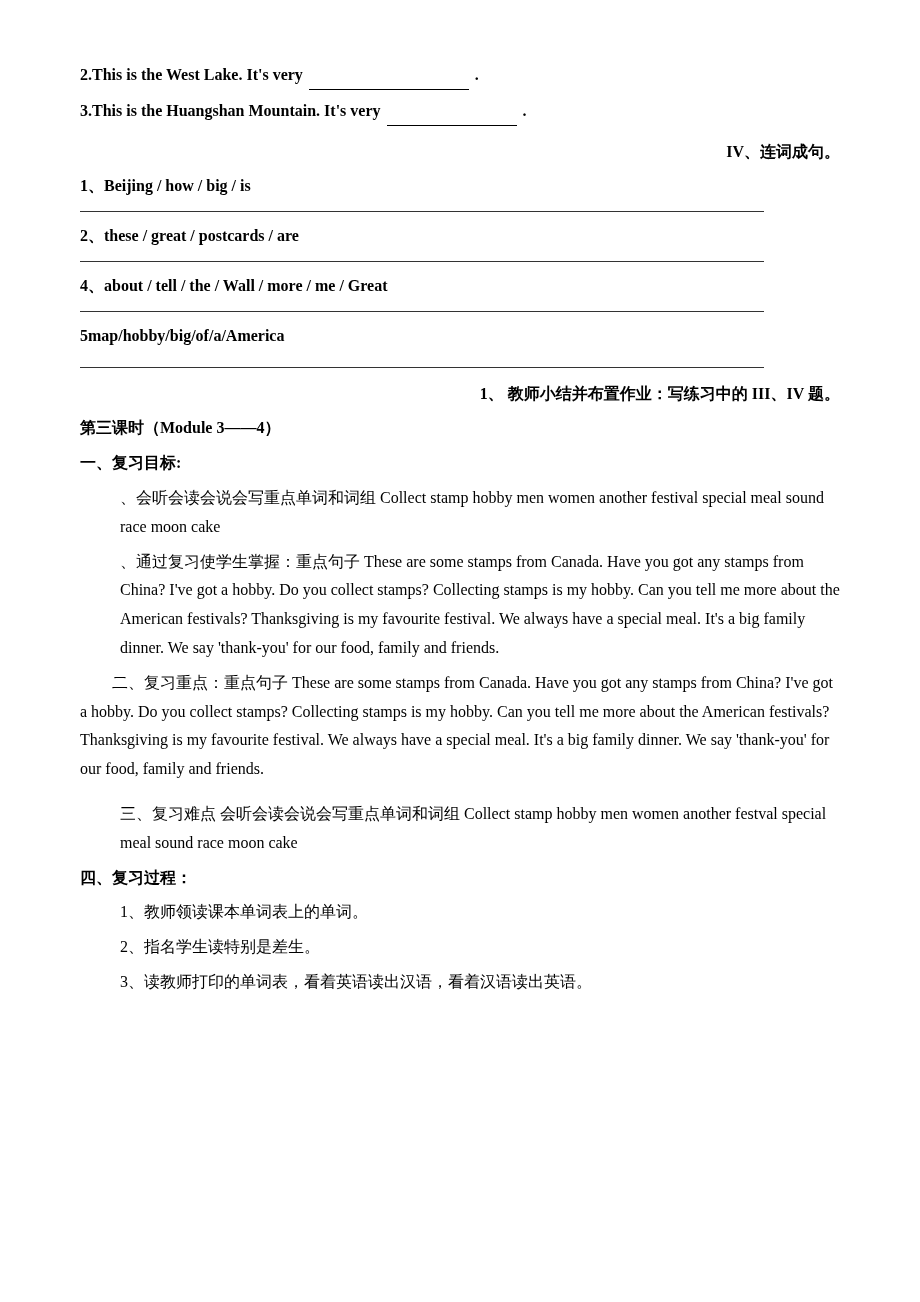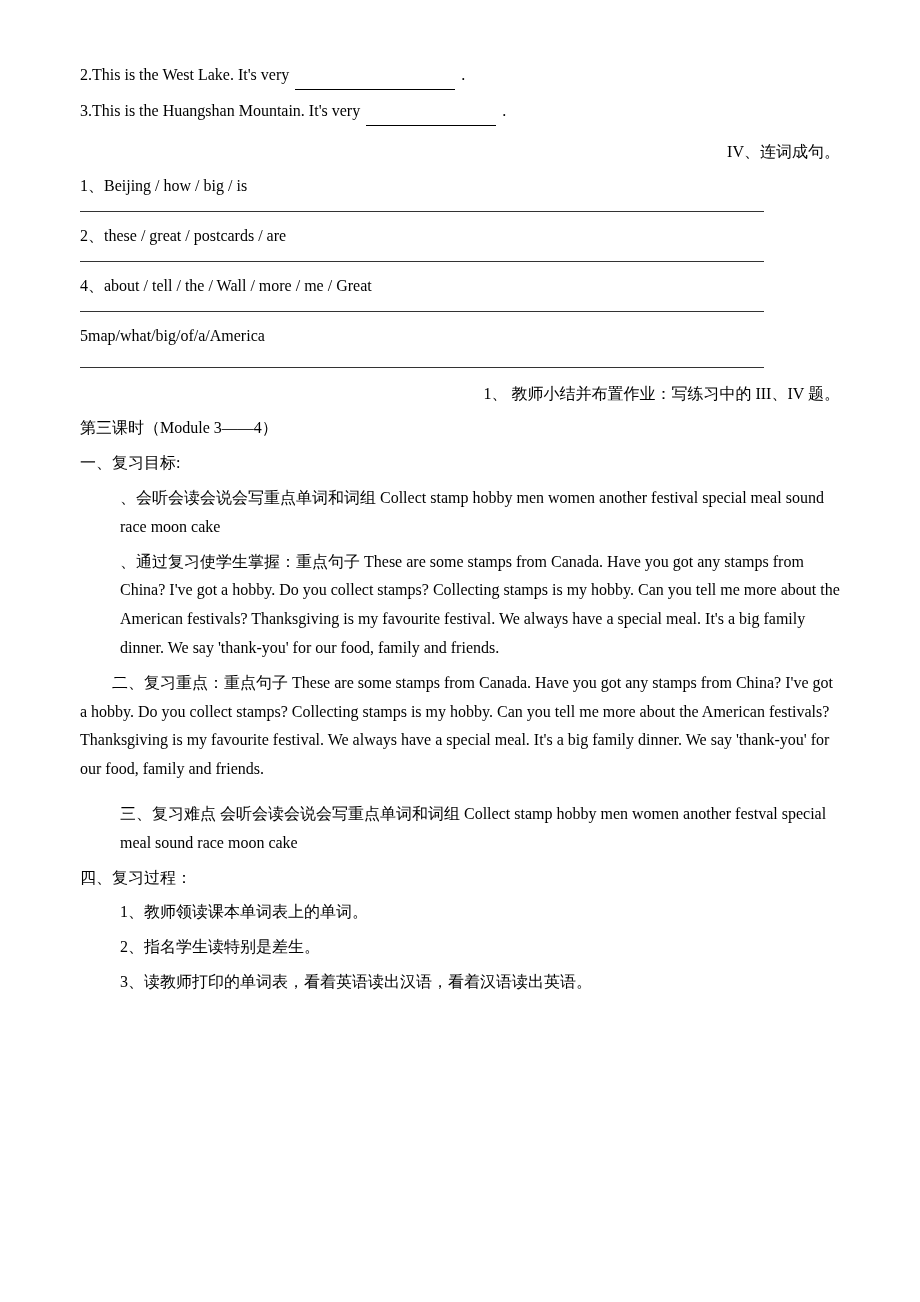--- a/index.html
+++ b/index.html
@@ -18,20 +18,21 @@
       padding: 60px 80px 60px 80px;
       line-height: 1.8;
     }
 
     .content-block {
       width: 100%;
     }
 
     .line {
       margin-bottom: 4px;
+      font-weight: bold;
     }
 
     .blank-line {
       display: inline-block;
       border-bottom: 1px solid #000;
       min-width: 160px;
       vertical-align: bottom;
       margin: 0 2px;
     }
 
@@ -112,21 +113,21 @@
 
   <hr class="full-divider">
 
   <div class="line word-order-line">
     <span>4</span><span>、about  /  tell  /  the  /  Wall  /  more  /  me  /  Great</span>
   </div>
 
   <hr class="full-divider">
 
   <div class="line word-order-line gap-line">
-    <span>5map/what/big/of/a/America</span>
+    <span>5map/hobby/big/of/a/America</span>
   </div>
 
   <hr class="full-divider">
 
   <div class="line block-indent mt-medium mb-small">
     <span>1、</span>
     <span>教师小结并布置作业：写练习中的 III、IV 题。</span>
   </div>
 
   <div class="line mb-small">

